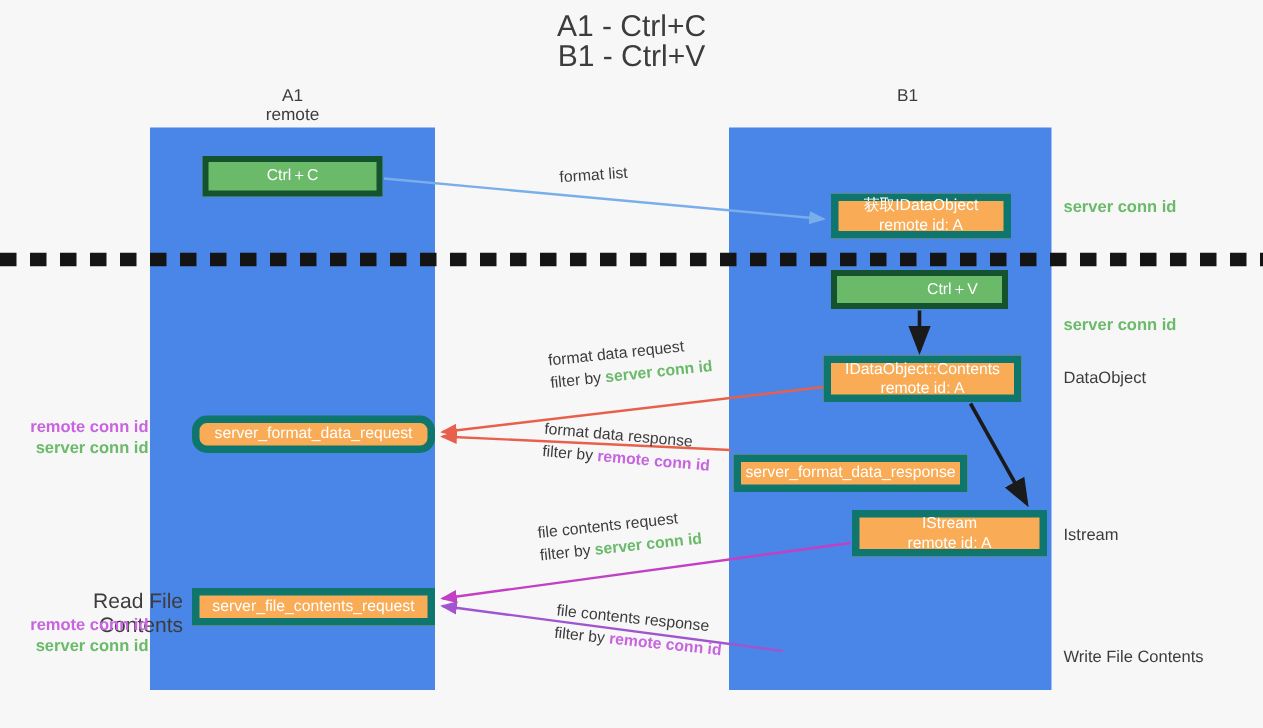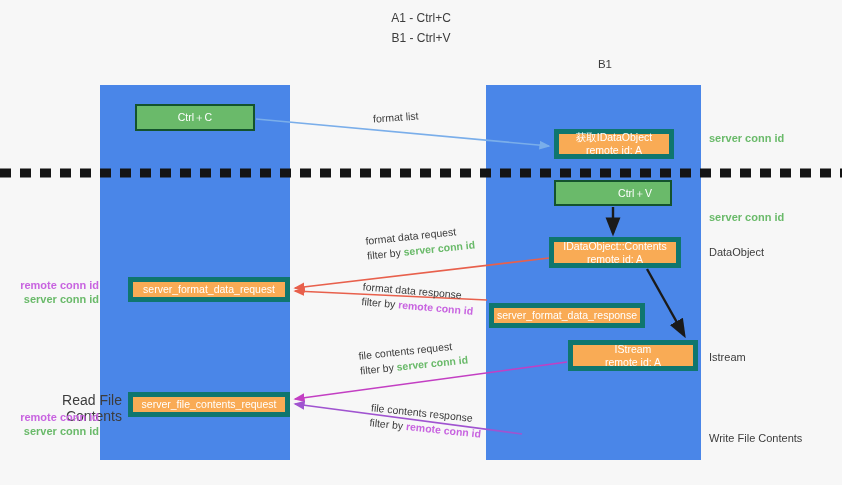--- a/index.html
+++ b/index.html
@@ -9,21 +9,21 @@
     font-family:"Liberation Sans","DejaVu Sans",sans-serif;
     overflow:hidden;
     position:relative;
   }
   #stage{position:absolute;left:0;top:0;width:842px;height:485px;}
   .abs{position:absolute;}
 
   
   #title{
     left:0;top:8px;width:842px;text-align:center;
-    font-size:12px;color:#3c3c3c;line-height:20px;
+    font-size:20px;color:#3c3c3c;line-height:20px;
   }
 
   
   .lane-head{
     text-align:center;font-size:11.5px;color:#3c3c3c;line-height:13px;
   }
   #head-a1{left:135px;top:58px;width:120px;}
   #head-b1{left:540px;top:58px;width:130px;}
 
   
@@ -33,28 +33,28 @@
 
   
   .box{
     box-sizing:border-box;
     display:flex;align-items:center;justify-content:center;
     text-align:center;color:#ffffff;
     font-size:10.5px;line-height:13px;
     padding:2px 4px;
   }
   .box.orange{background:#f9ab55;border:5px solid #0f766e;}
-  .box.green{background:#6aba6a;border:2px solid #14532d;}
+  .box.green{background:#6aba6a;border:4px solid #14532d;}
 
   #box-ctrlc{left:135px;top:104px;width:120px;height:27px;}
   #box-ctrlv{left:554px;top:180px;width:118px;height:26px;padding-left:48px;}
   #box-getdataobj{left:554px;top:129px;width:120px;height:30px;}
   #box-getdata{left:549px;top:237px;width:132px;height:31px;}
   #box-istream{left:568px;top:340px;width:130px;height:31px;}
-  #box-fmt-req{left:128px;top:277px;width:162px;height:25px;}
+  #box-fmt-req{left:128px;top:277px;width:162px;height:25px;border-radius:10px;}
   #box-fmt-resp{left:489px;top:303px;width:156px;height:25px;}
   #box-file-req{left:128px;top:392px;width:162px;height:25px;}
   #box-file-resp{left:523px;top:424px;width:162px;height:25px;}
 
   
   .sidelbl{font-size:11px;color:#3c3c3c;line-height:14px;}
   .conn-remote{color:#c864e0;font-weight:bold;}
   .conn-server{color:#6aba6a;font-weight:bold;}
 
   #lbl-srv-1{left:709px;top:131px;}
@@ -83,20 +83,24 @@
 </head>
 <body>
 
 <div id="stage">
 
   <div class="abs" id="title">
     <div>A1 - Ctrl+C</div>
     <div>B1 - Ctrl+V</div>
   </div>
 
+  <div class="abs lane-head" id="head-a1">
+    <div>A1</div>
+    <div>remote</div>
+  </div>
   <div class="abs lane-head" id="head-b1">
     <div>B1</div>
   </div>
 
   <div class="abs lane" id="lane-a1"></div>
   <div class="abs lane" id="lane-b1"></div>
 
   <svg class="overlay">
     <defs>
       <marker id="ah-blue" markerWidth="7" markerHeight="7" refX="6" refY="3.2" orient="auto">

